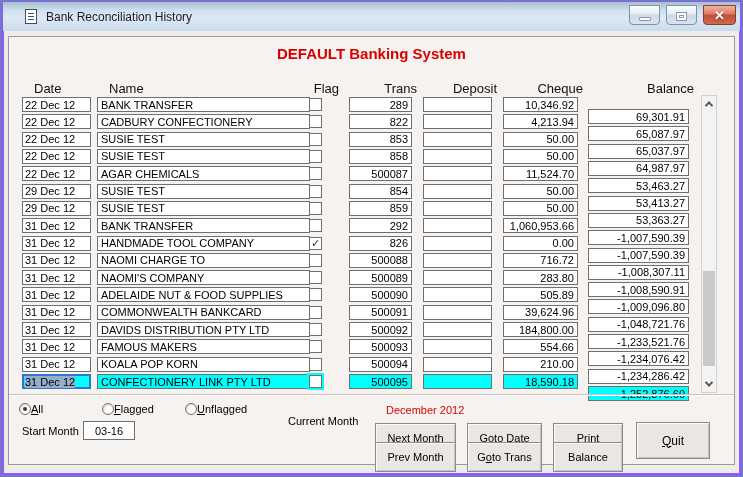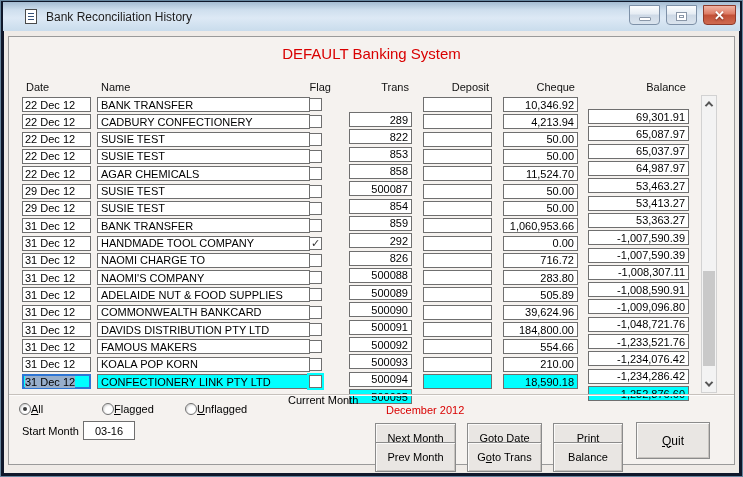--- a/index.html
+++ b/index.html
@@ -1,20 +1,20 @@
 <!DOCTYPE html>
 <html><head>
 <meta charset="utf-8">
 <style>
   html,body { margin:0; padding:0; background:#fff; }
   * { box-sizing:border-box; }
   body { width:743px; height:477px; font-family:"Liberation Sans", sans-serif; position:relative; overflow:hidden; }
 
   
-  .frame { position:absolute; inset:0; background:#0f172a; border:1px solid #67869f; }
+  .frame { position:absolute; inset:0; background:#8b5cf6; border:1px solid #67869f; }
   .titlebar { position:absolute; left:2px; right:2px; top:1px; height:29px;
     background:linear-gradient(180deg,#a5bcd2 0%,#cfdfee 28%,#dde9f5 55%,#c9dcec 100%);
     display:flex; align-items:center; }
   .doc-icon { width:12px; height:15px; background:#fff; border:1px solid #4a4a4a; margin-left:22px; position:relative; flex:0 0 auto; }
   .doc-icon::before { content:""; position:absolute; left:2px; right:2px; top:3px; height:9px;
     background:repeating-linear-gradient(180deg,#37537a 0 1px,transparent 1px 3px); }
   .title { font-size:12px; color:#1c1c1c; margin-left:9px; white-space:nowrap; }
   .win-controls { margin-left:auto; margin-right:4px; display:flex; gap:6px; align-items:flex-start; margin-top:-3px; }
   .win-btn { width:31px; height:20px; border:1px solid #7e91a8; border-radius:0 0 4px 4px;
     background:linear-gradient(180deg,#fdfeff,#e5ecf3 45%,#cdd9e6 50%,#dbe4ee);
@@ -22,41 +22,41 @@
   .win-btn.close { width:33px; background:linear-gradient(180deg,#f0b4a4,#dd7a63 45%,#c14f36 50%,#cf6a50); border-color:#8e3a2a; }
   .glyph-min { width:12px; height:4px; background:#fff; border:1px solid #8a97a8; border-radius:1px; margin-top:7px; }
   .glyph-max { width:11px; height:9px; background:#fff; border:1px solid #8a97a8; position:relative; margin-top:2px; }
   .glyph-max::after { content:""; position:absolute; inset:2px; border:1px solid #8a97a8; }
   .glyph-x { color:#fff; font-size:13px; font-weight:bold; line-height:1; text-shadow:0 1px 2px rgba(60,10,0,.6); }
 
   .client { position:absolute; left:3px; right:3px; top:30px; bottom:3px; background:#efebe7; }
   .panel { position:absolute; left:4px; top:5px; right:4px; bottom:8px; background:#f5f2ef; border:1px solid #9a9a9a; }
 
   .heading { position:absolute; top:8px; left:0; right:0; text-align:center;
-    font-size:15px; font-weight:normal; color:#d90000; }
+    font-size:15px; font-weight:bold; color:#d90000; }
 
   
-  .col-headers { position:absolute; top:44px; left:0; right:0; height:14px; font-size:11px; color:#111; }
+  .col-headers { position:absolute; top:44px; left:8px; right:0; height:14px; font-size:13px; color:#111; }
   .ch { position:absolute; top:0; white-space:nowrap; }
   .ch-date { left:17px; }  .ch-name { left:92px; }
   .ch-flag { left:290px; width:32px; text-align:right; }
   .ch-trans { left:340px; width:60px; text-align:right; }
   .ch-deposit { left:414px; width:66px; text-align:right; }
   .ch-cheque { left:494px; width:72px; text-align:right; }
   .ch-balance { left:579px; width:98px; text-align:right; }
 
   .grid-rows { position:absolute; top:59px; left:0; right:0; }
   .row { position:relative; height:17.32px; }
   .cell { position:absolute; top:1px; height:15px; background:#fff; border:1px solid #6f6f6f;
     font-size:11px; color:#000; display:flex; align-items:center; padding:0 3px;
     white-space:nowrap; overflow:hidden; }
   .num { justify-content:flex-end; }
   .c-date { left:13px; width:69px; padding-left:2px; }
   .c-name { left:88px; width:213px; }
-  .c-trans { left:340px; width:63px;margin-top:15px; }
+  .c-trans { left:340px; width:63px; }
   .c-deposit { left:414px; width:69px; }
   .c-cheque { left:494px; width:75px;text-align:center; }
   .c-balance { left:579px; width:101px;margin-top:12px; }
   .checkbox { position:absolute; top:2px; left:300px; width:13px; height:13px; background:#fff;
     border:1px solid #6f6f6f; display:flex; align-items:center; justify-content:center; }
   .checkbox.checked::after { content:"\2713"; font-size:11px; color:#333; line-height:1; }
 
   .row.selected .cell { background:#00ffff; }
   .row.selected .c-date { border:1px solid #2e75d4; box-shadow:inset 0 0 0 1px #2e75d4; }
   .row.selected .c-date .datetext { background:#97aecb; }
@@ -80,21 +80,21 @@
   .r-all { left:10px; } .r-flagged { left:93px; } .r-unflagged { left:176px; }
   .radio { width:12px; height:12px; border:1px solid #707070; border-radius:50%; background:#fff;
     position:relative; box-shadow:inset 1px 1px 2px rgba(0,0,0,.18); flex:0 0 auto; }
   .radio.on::after { content:""; position:absolute; inset:3px; border-radius:50%; background:#3a3a3a; }
   .mn { text-decoration:underline; }
 
   .sm-label { position:absolute; left:13px; top:388px; font-size:11px; }
   .sm-input { position:absolute; left:74px; top:384px; width:52px; height:19px;
     border:1px solid #6f6f6f; font:11px "Liberation Sans",sans-serif; padding:1px 3px; background:#fff;text-align:center; }
 
-  .cm-label { position:absolute; left:279px; top:357px; font-size:11px; color:#000; }
+  .cm-label { position:absolute; left:279px; top:378px; font-size:11px; color:#000; }
   .cm-value { position:absolute; left:361px; top:367px; font-size:11px; color:#d90000;padding-left:16px; }
 
   .btn { position:absolute; height:30px; background:#e9e6e3; border:1px solid #8b8b8b;
     box-shadow:inset 1px 1px 0 #fbfaf9, inset -1px -1px 0 #c7c3bf;
     font:11px "Liberation Sans",sans-serif; color:#000; display:flex; align-items:center; justify-content:center; padding:0; }
   .b-next { left:366px; top:386px; width:81px; }
   .b-prev { left:366px; top:405px; width:81px;justify-content:center; }
   .b-gdate { left:458px; top:386px; width:75px; }
   .b-gtrans { left:458px; top:405px; width:75px; }
   .b-print { left:544px; top:386px; width:70px; }

